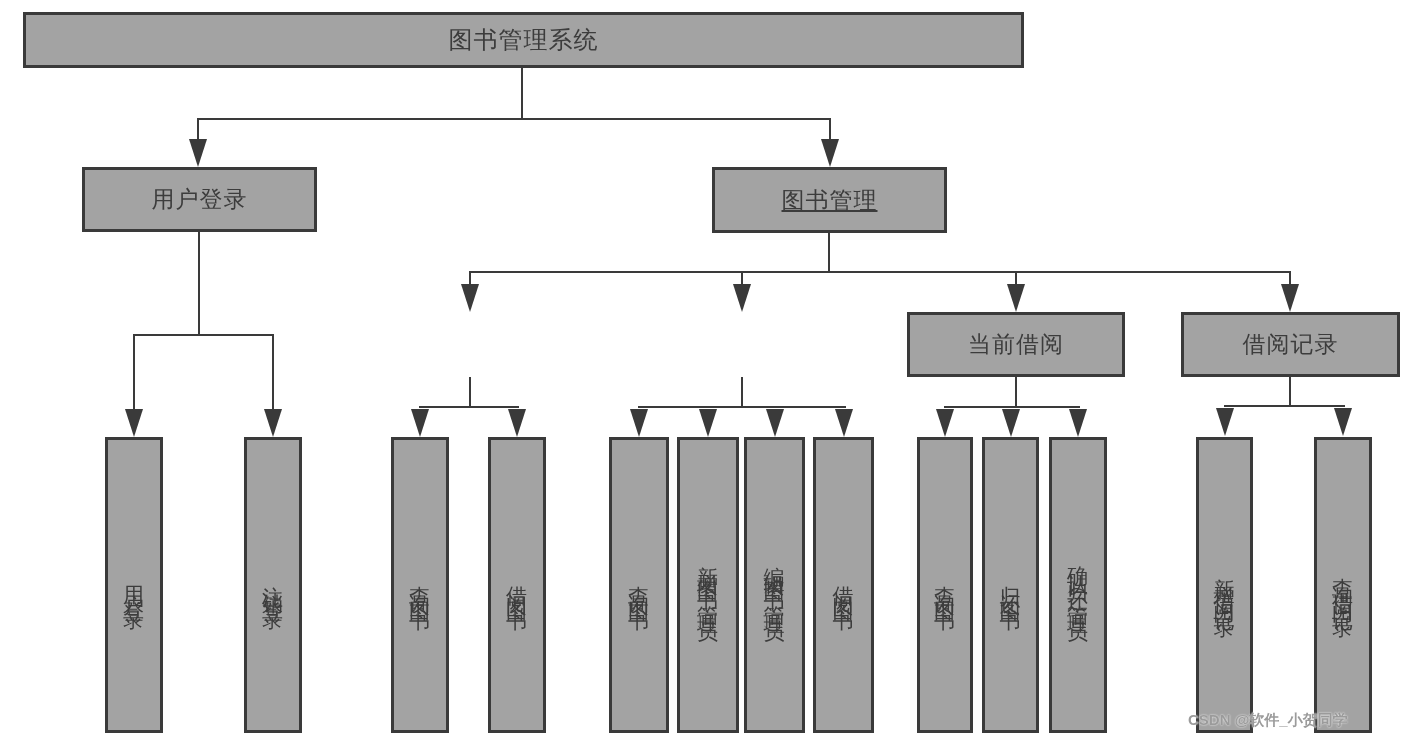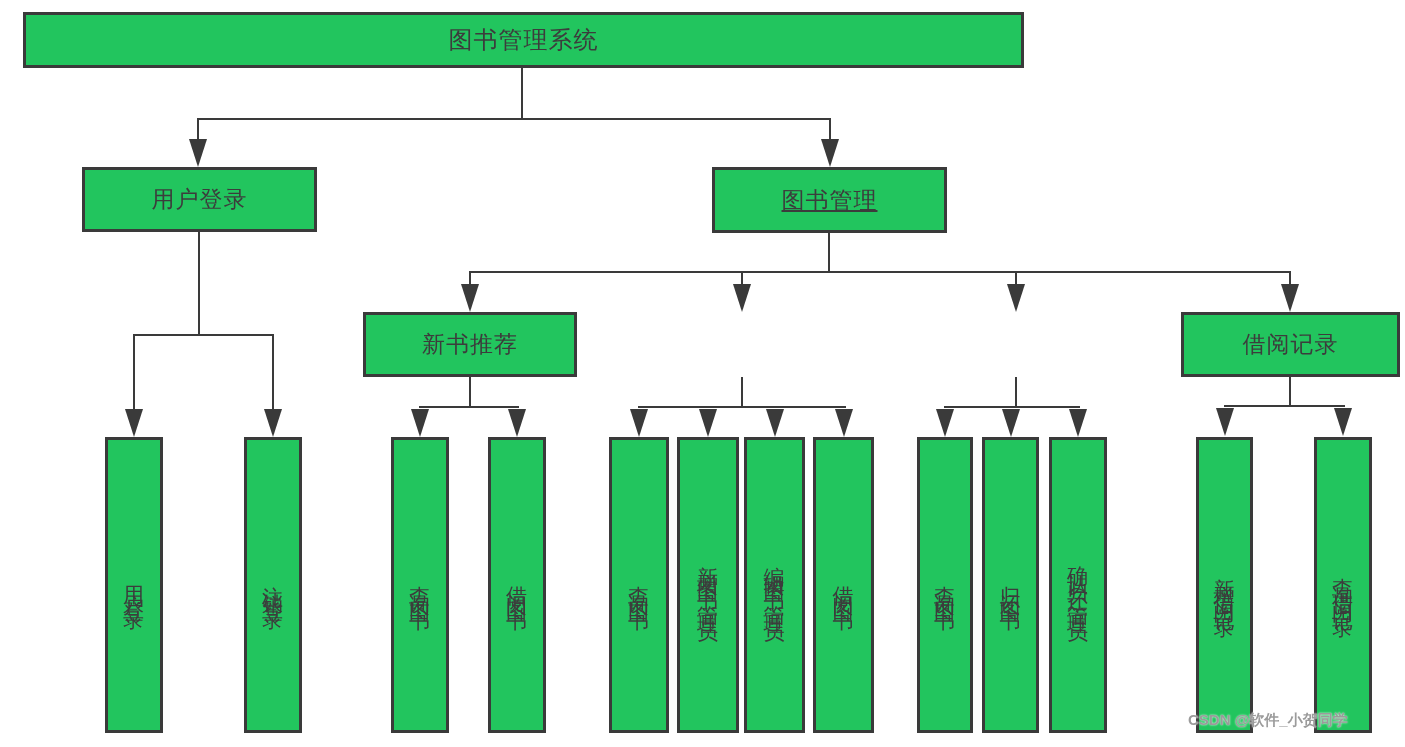--- a/index.html
+++ b/index.html
@@ -7,21 +7,21 @@
     position:relative;
     width:1405px;height:747px;
     background:#ffffff;
     font-family:"Liberation Sans","DejaVu Sans",sans-serif;
     color:#3c3c3c;
     overflow:hidden;
   }
   
   .node{
     position:absolute;
-    background:#22c55e;
+    background:#a3a3a3;
     border:3px solid #3a3a3a;
     box-sizing:border-box;
     display:flex;align-items:center;justify-content:center;
     z-index:2;
   }
   .hlabel{font-size:23px;letter-spacing:1px;color:#3c3c3c;white-space:nowrap;}
   .n-root .hlabel{font-size:24px;}
   .vtxt{
     writing-mode:vertical-rl;
     text-orientation:mixed;
@@ -127,22 +127,22 @@
     <span class="hlabel">图书管理系统</span>
   </div>
 
   <div class="node n-user">
     <span class="hlabel">用户登录</span>
   </div>
   <div class="node n-bm">
     <span class="hlabel">图书管理</span>
   </div>
 
-  <div class="node n-nbr">
-    <span class="hlabel">新书推荐</span>
+  <div class="node n-cb">
+    <span class="hlabel">当前借阅</span>
   </div>
   <div class="node n-br">
     <span class="hlabel">借阅记录</span>
   </div>
 
   <div class="node leaf l1">
     <span class="vtxt">用户登录</span>
   </div>
   <div class="node leaf l2">
     <span class="vtxt">注销登录</span>

